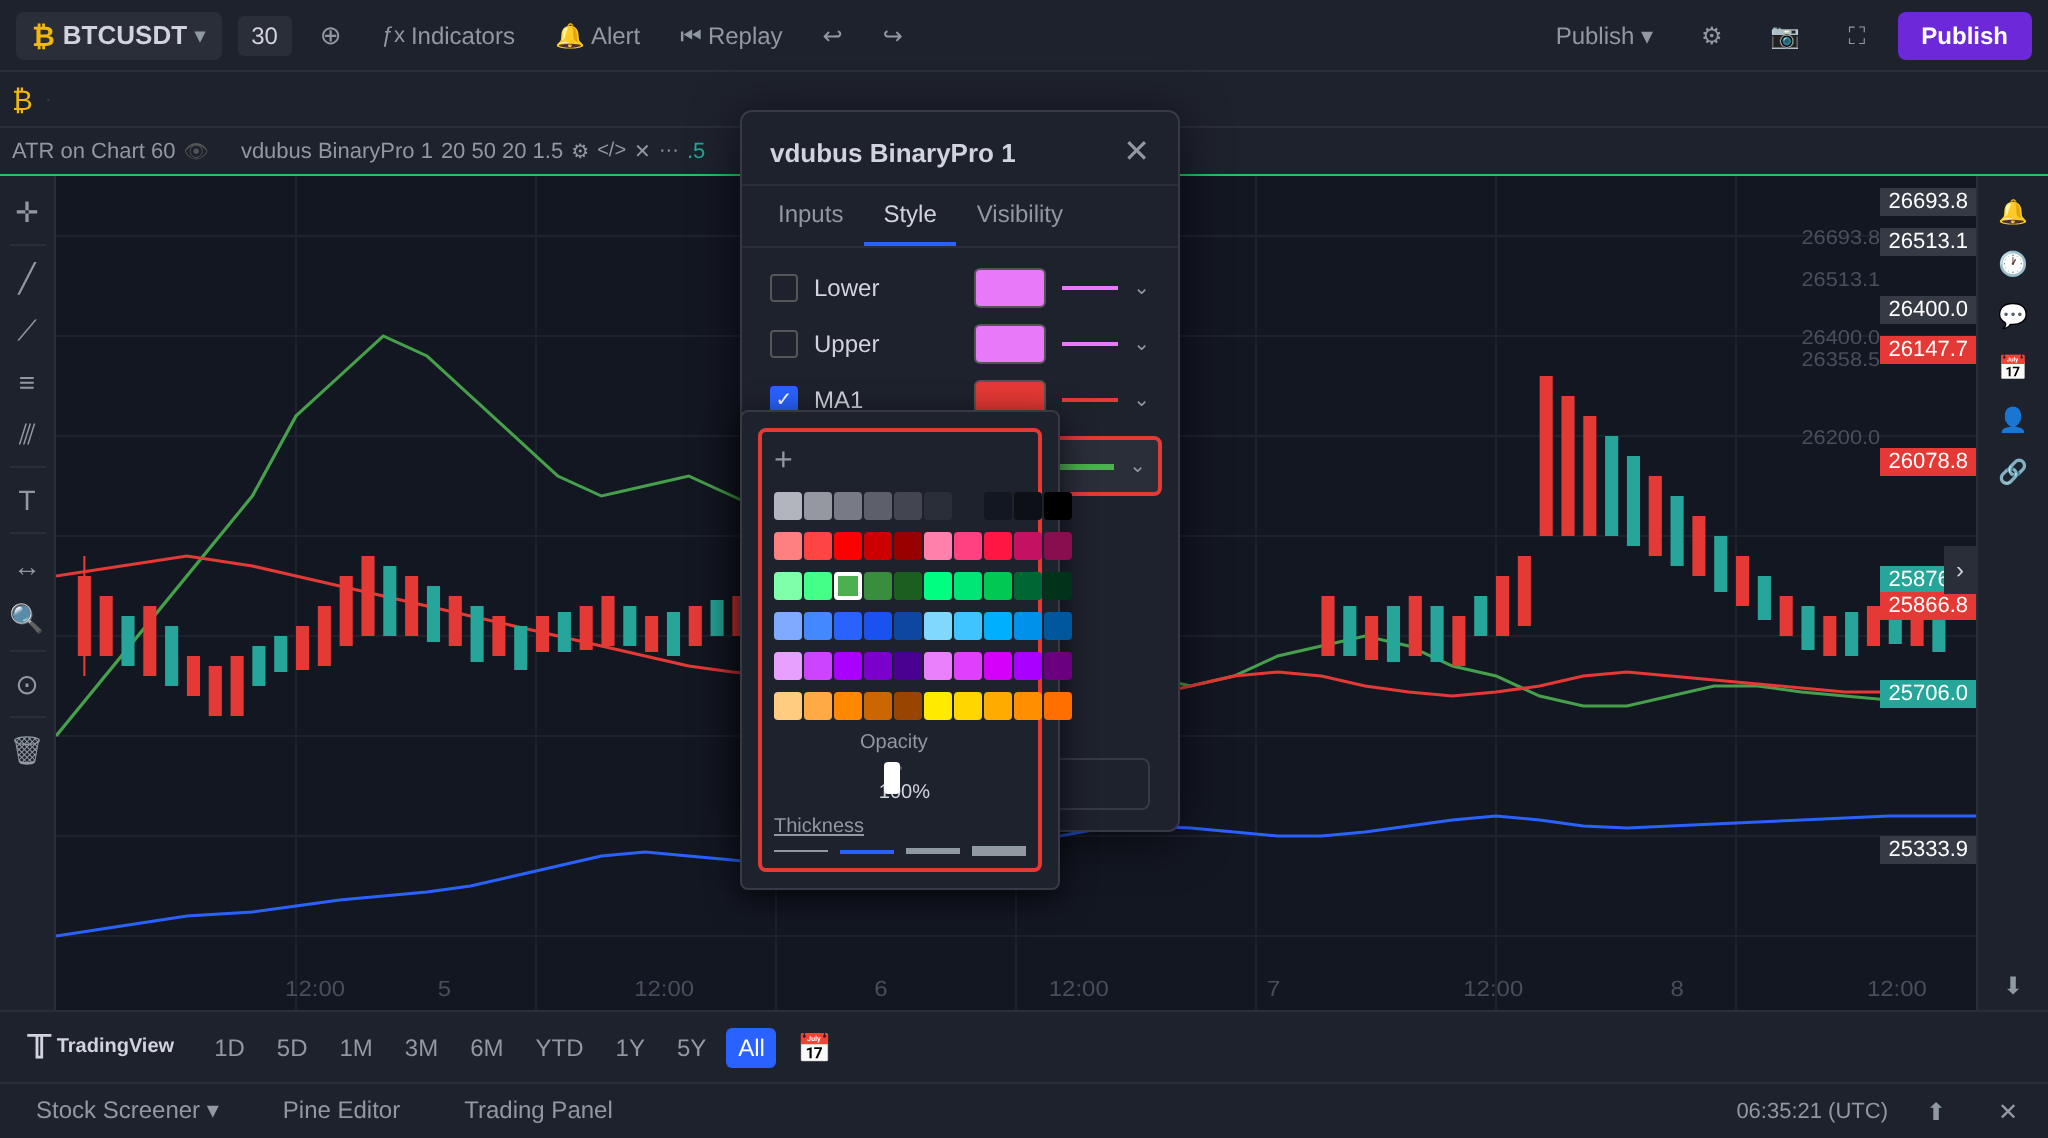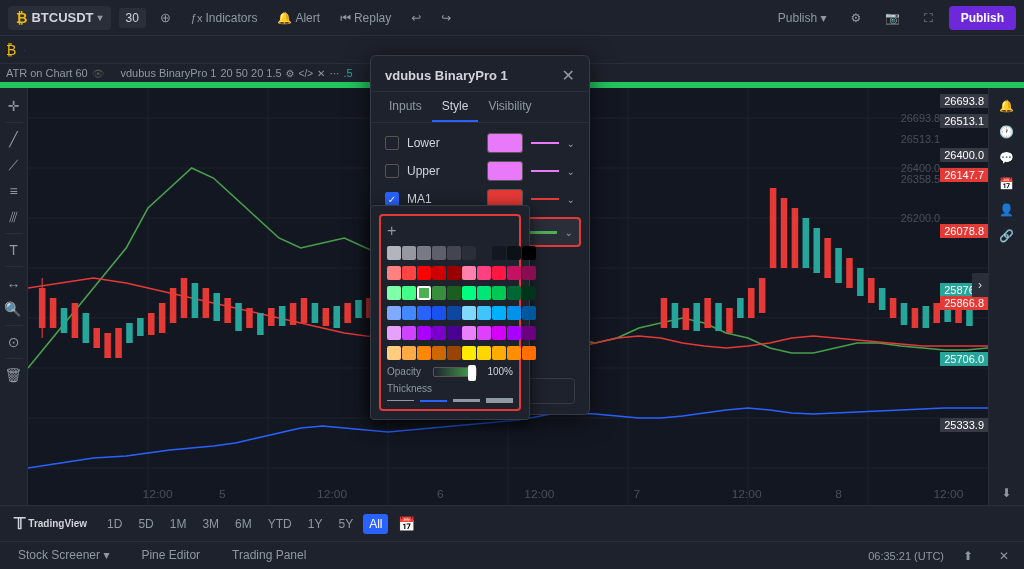--- a/index.html
+++ b/index.html
@@ -18,21 +18,21 @@
 
     
     #chartbar { display: flex; align-items: center; height: 28px; background: #1e222d; border-bottom: 1px solid #2a2e39; padding: 0 6px; gap: 6px; font-size: 11px; }
     .chartbar-logo { display: flex; align-items: center; gap: 3px; }
     .chartbar-pair { color: #d1d4dc; font-size: 11px; }
     .chartbar-prices { display: flex; gap: 8px; color: #9098a1; font-size: 11px; }
     .chartbar-prices span { color: #d1d4dc; }
     .price-pos { color: #26a69a !important; }
 
     
-    #indbar { display: flex; align-items: center; height: 24px; background: #1e222d; border-bottom: 6px solid #22c55e; padding: 0 6px; font-size: 11px; color: #9098a1; gap: 4px; }
+    #indbar { display: flex; align-items: center; height: 24px; background: #1e222d; border-bottom: 1px solid #22c55e; padding: 0 6px; font-size: 11px; color: #9098a1; gap: 4px; }
 
     
     #main { display: flex; height: calc(569px - 36px - 28px - 24px - 36px - 28px); }
 
     
     #lefttool { width: 28px; background: #1e222d; border-right: 1px solid #2a2e39; display: flex; flex-direction: column; align-items: center; padding-top: 6px; gap: 2px; }
     .tool-icon { width: 24px; height: 24px; display: flex; align-items: center; justify-content: center; border-radius: 3px; cursor: pointer; color: #9098a1; font-size: 14px; }
     .tool-sep { width: 18px; height: 1px; background: #2a2e39; margin: 2px 0; }
 
     
@@ -86,21 +86,21 @@
     #colorpicker { position: absolute; top: 200px; left: 370px; width: 160px; background: #1e222d; border: 1px solid #363a45; border-radius: 4px; box-shadow: 0 4px 16px rgba(0,0,0,0.7); z-index: 300; padding: 8px; }
     .cp-grid { display: grid; grid-template-columns: repeat(10, 14px); gap: 1px; margin-bottom: 6px; }
     .cp-cell { width: 14px; height: 14px; border-radius: 2px; cursor: pointer; border: 1px solid transparent; }
     .cp-cell.selected { border: 2px solid #fff; }
     .cp-opacity { display: flex; align-items: center; gap: 6px; margin-bottom: 6px; }
     .cp-opacity-label { font-size: 10px; color: #9098a1; width: 40px; }
     .cp-opacity-bar { flex: 1; height: 10px; border-radius: 2px; background: linear-gradient(to right, transparent, #4caf50); border: 1px solid #555; position: relative; }
     .cp-opacity-handle { position: absolute; right: 0; top: -3px; width: 8px; height: 16px; background: #fff; border-radius: 2px; }
     .cp-opacity-val { font-size: 10px; color: #d1d4dc; width: 30px; text-align: right; }
     .cp-thickness { margin-top: 4px; }
-    .cp-thickness-label { font-size: 10px; color: #9098a1; margin-bottom: 4px; }
+    .cp-thickness-label { font-size: 10px; color: #9098a1; margin-bottom: 4px; text-decoration: underline; }
     .cp-thickness-options { display: flex; gap: 6px; align-items: center; }
 
     
     .outputs-header { font-size: 10px; color: #9098a1; letter-spacing: 0.5px; margin-bottom: 6px; text-transform: uppercase; }
     .outputs-row { display: flex; align-items: center; margin-bottom: 6px; gap: 6px; }
     .outputs-label { flex: 1; font-size: 12px; color: #d1d4dc; }
 
     
     .defaults-btn { display: flex; align-items: center; gap: 4px; padding: 5px 10px; border: 1px solid #363a45; border-radius: 4px; cursor: pointer; color: #d1d4dc; font-size: 12px; margin-top: 8px; }
 
@@ -296,21 +296,21 @@
 
     </svg>
 
     <div class="price-tag price-tag-gray" style="top:6px; font-size:11px;">26693.8</div>
     <div class="price-tag price-tag-gray" style="top:26px; font-size:11px;">26513.1</div>
     <div class="price-tag price-tag-gray" style="top:60px; font-size:11px;">26400.0</div>
     <div class="price-tag price-tag-red" style="top:80px; font-size:11px;">26147.7</div>
     <div class="price-tag price-tag-red" style="top:136px; font-size:11px;">26078.8</div>
     <div class="price-tag price-tag-green" style="top:195px; font-size:11px;">25876.5</div>
     <div class="price-tag price-tag-red" style="top:208px; font-size:11px;">25866.8</div>
-    <div class="price-tag price-tag-green" style="top:264px; font-size:11px;">25706.0</div>
+    <div class="price-tag price-tag-green" style="top:252px; font-size:11px;">25706.0</div>
     <div class="price-tag price-tag-gray" style="top:330px; font-size:11px;">25333.9</div>
 
     <div style="position:absolute;right:0;bottom:50%;width:16px;height:24px;background:#2a2e39;display:flex;align-items:center;justify-content:center;cursor:pointer;">›</div>
   </div>
 
   <div id="righttool">
     <div class="tool-icon" style="font-size:12px;">🔔</div>
     <div class="tool-icon" style="font-size:12px;">🕐</div>
     <div class="tool-icon" style="font-size:12px;">💬</div>
     <div class="tool-icon" style="font-size:12px;">📅</div>
@@ -503,21 +503,21 @@
         <div class="cp-cell" style="background:#ff8800;"></div>
         <div class="cp-cell" style="background:#cc6600;"></div>
         <div class="cp-cell" style="background:#994400;"></div>
         <div class="cp-cell" style="background:#ffea00;"></div>
         <div class="cp-cell" style="background:#ffd600;"></div>
         <div class="cp-cell" style="background:#ffab00;"></div>
         <div class="cp-cell" style="background:#ff8f00;"></div>
         <div class="cp-cell" style="background:#ff6f00;"></div>
       </div>
 
-      <div class="cp-opacity" style="margin-top:6px;">
+      <div class="cp-opacity" style="margin-top:6px;flex-direction:column;">
         <span class="cp-opacity-label">Opacity</span>
         <div class="cp-opacity-bar">
           <div class="cp-opacity-handle"></div>
         </div>
         <span class="cp-opacity-val">100%</span>
       </div>
 
       <div class="cp-thickness">
         <div class="cp-thickness-label">Thickness</div>
         <div class="cp-thickness-options">

